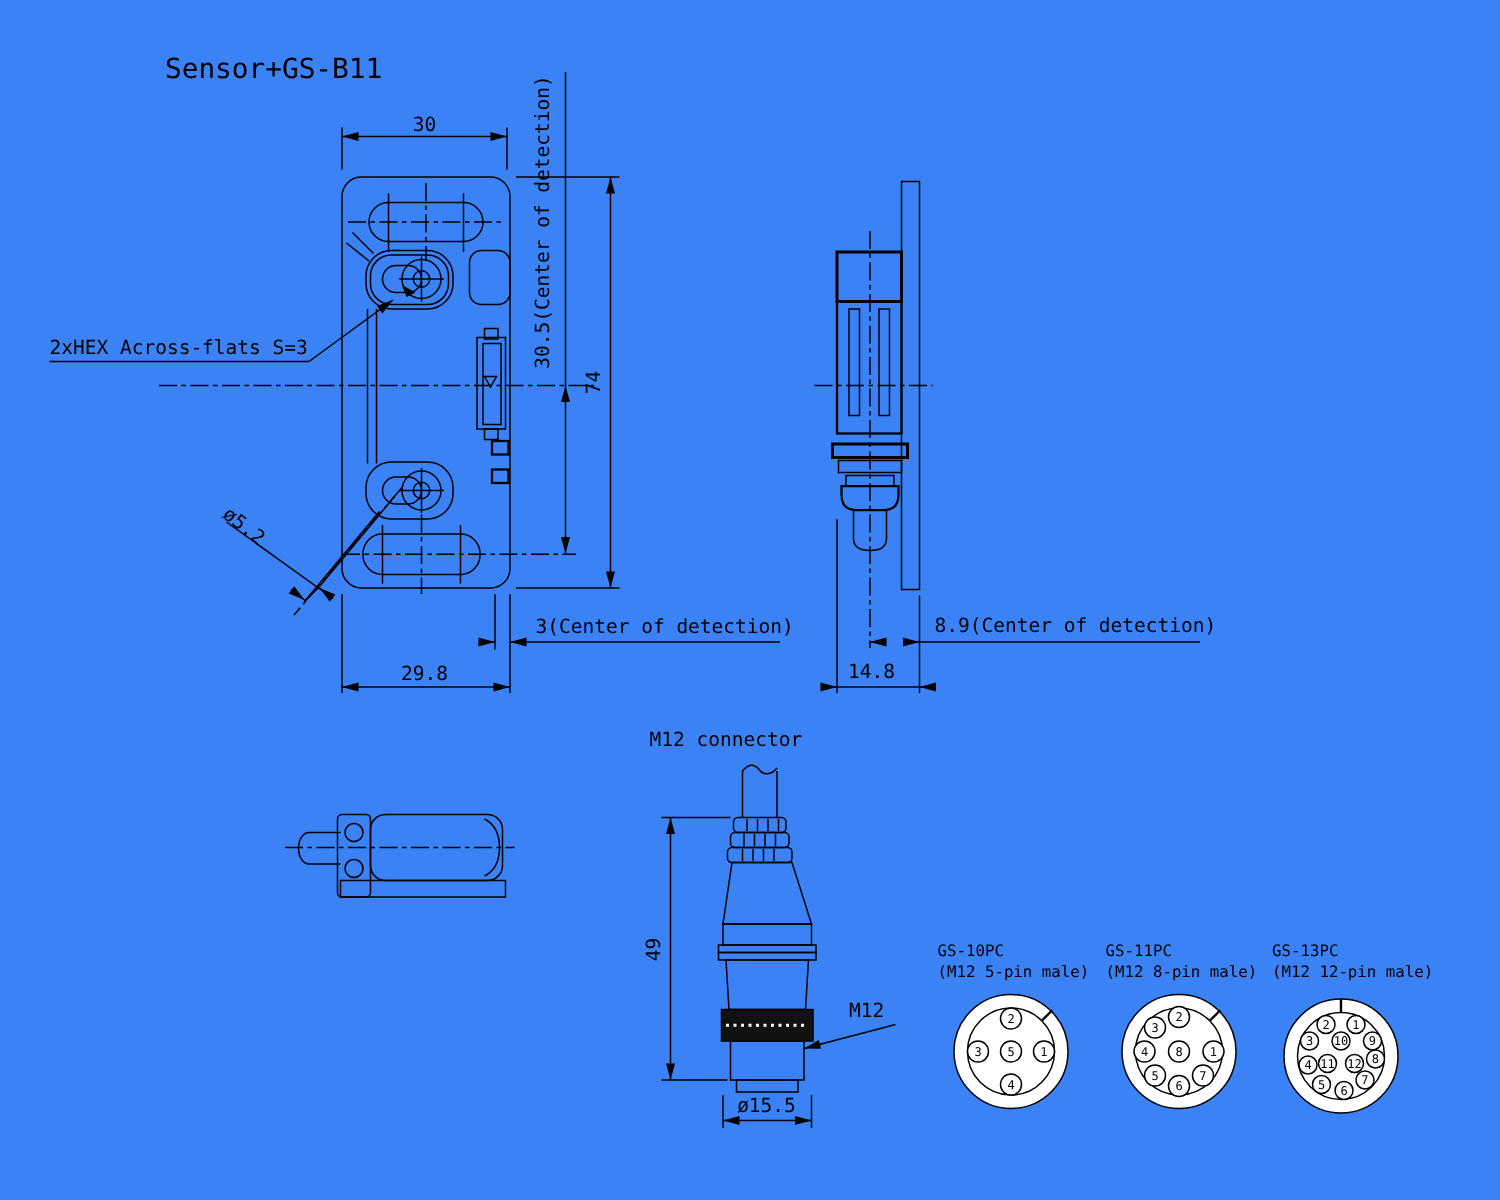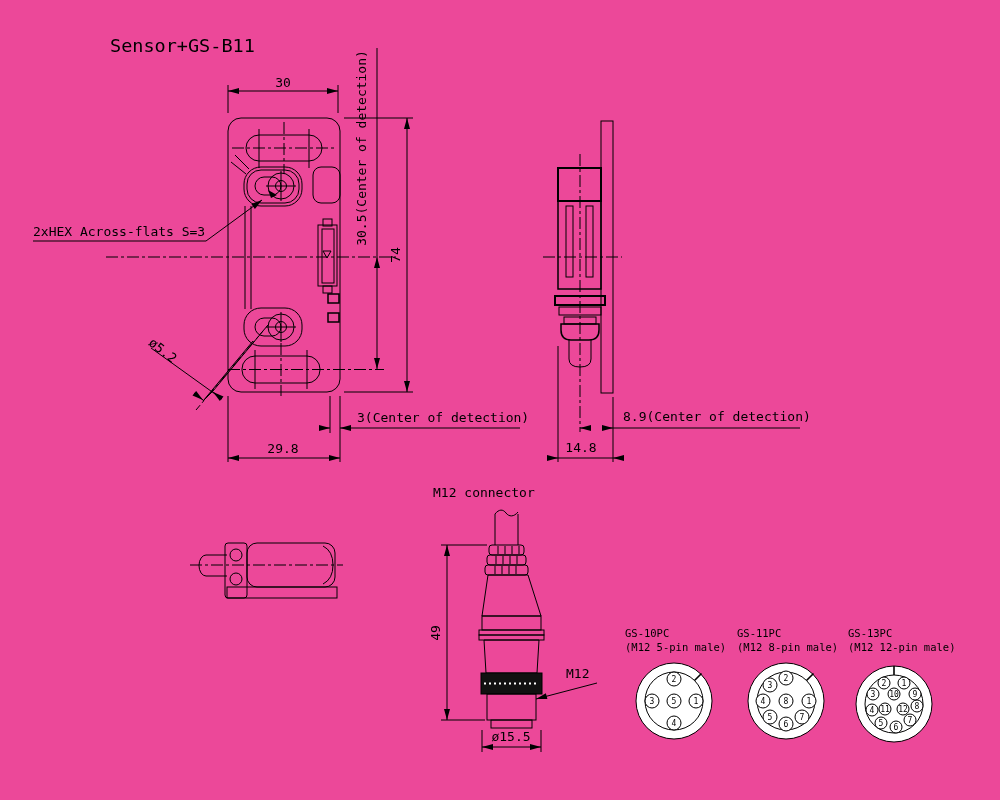--- a/index.html
+++ b/index.html
@@ -1,16 +1,16 @@
 <!DOCTYPE html>
 <html><head>
 <meta charset="utf-8">
 <style>
   html,body { margin:0; padding:0; background:#ffffff; }
-  .page { width:1000px; height:800px; position:relative; background:#ec4899; overflow:hidden; }
+  .page { width:1000px; height:800px; position:relative; background:#3b82f6; overflow:hidden; }
   svg text { font-family:"DejaVu Sans Mono","Liberation Mono",monospace; fill:#000; stroke:none; }
   .ln   { stroke:#000; fill:none; stroke-width:1; }
   .b2   { stroke-width:2; }
   .b15  { stroke-width:1.5; }
   .cl   { stroke-dasharray:12 3 3 3; }
   .fillb{ fill:#111111; stroke:#000; }
   .dim-t  { font-size:13px; }
   .lbl    { font-size:10.5px; }
   .title-t{ font-size:18.5px; }
   .pin-num{ font-size:8px; }

